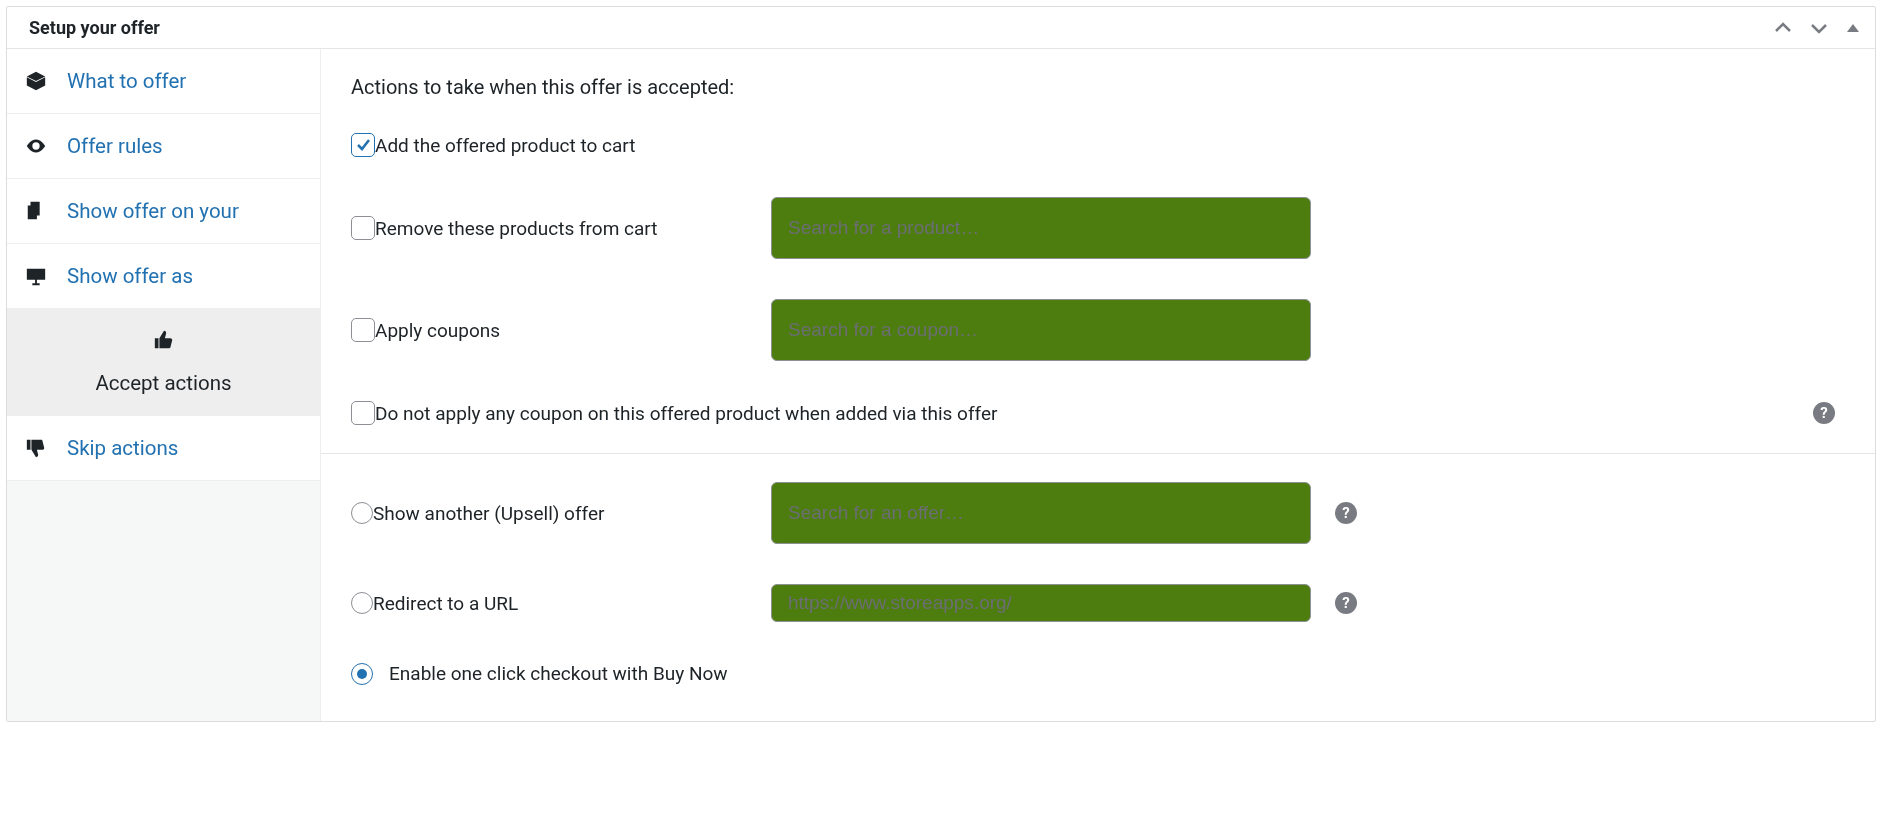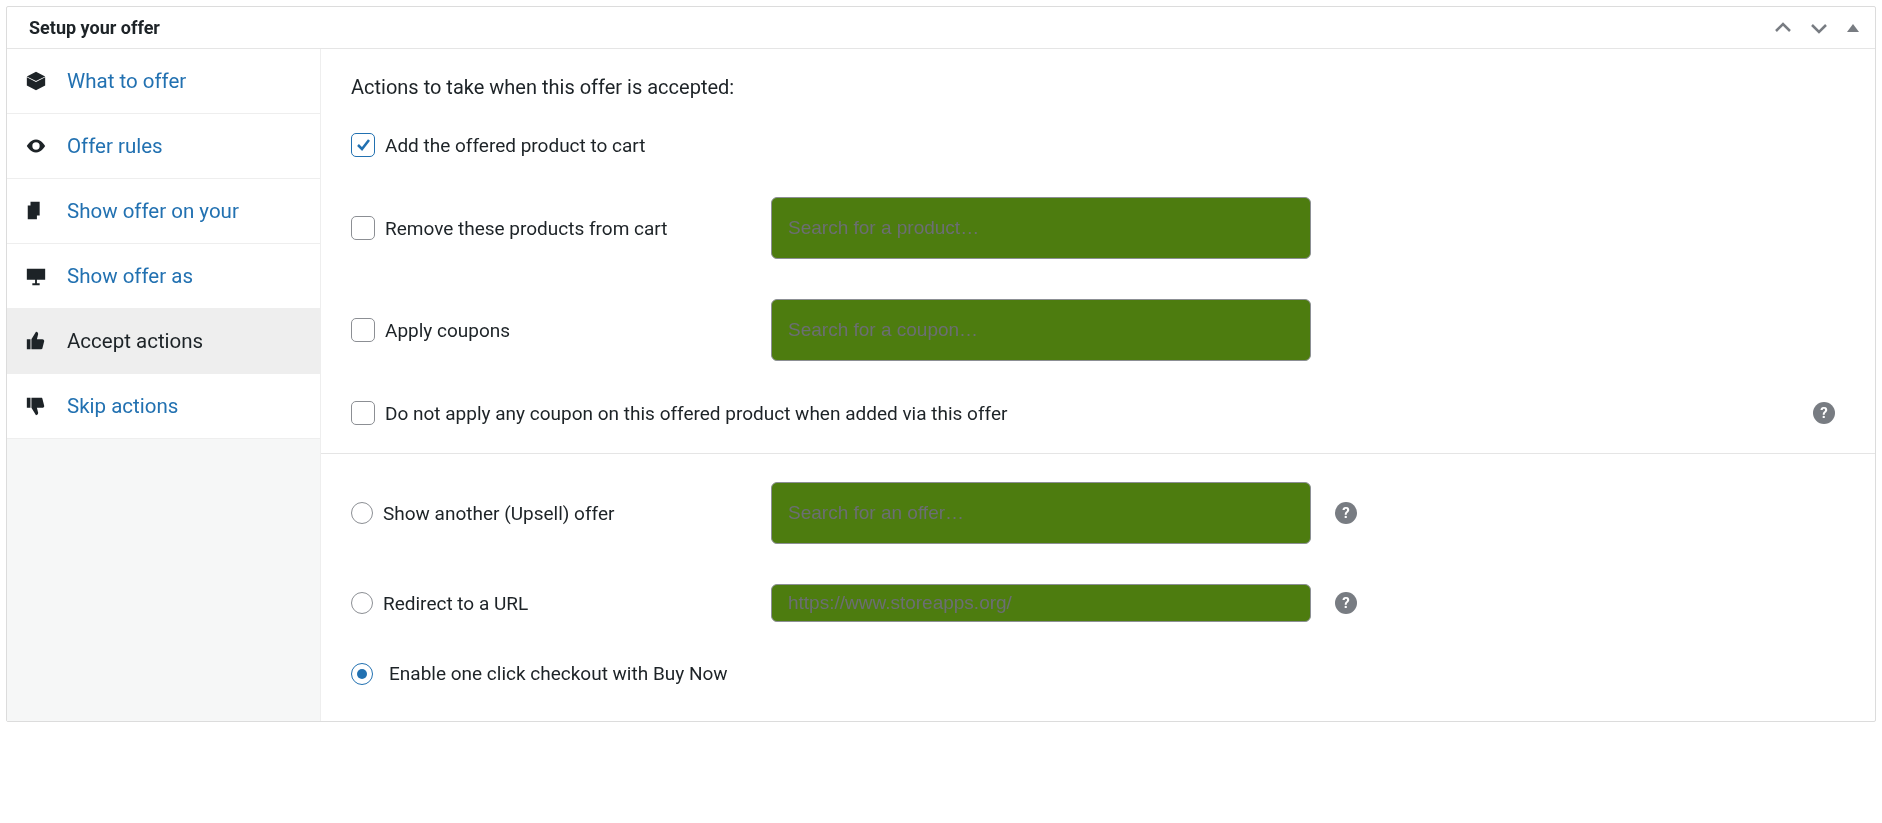--- a/index.html
+++ b/index.html
@@ -54,20 +54,21 @@
     height: 22px;
     color: #1d2327;
     display:flex;align-items:center;justify-content:center;
   }
   .tab .label {
     font-size: 20.5px;
     color: #2271b1;
   }
   .tab.active {
     background: #eee;
+    flex-direction: column;
   }
   .tab.active .label {
     color: #1d2327;
   }
   .content {
     flex: 1;
     padding: 26px 30px 20px 30px;
   }
   .section-title {
     font-size: 20px;
@@ -76,21 +77,20 @@
   }
   .row {
     display: flex;
     align-items: center;
     margin-bottom: 28px;
   }
   .row.gap { margin-bottom: 40px; }
   .check-wrap, .radio-wrap {
     display: flex;
     align-items: center;
-    gap: 10px;
     width: 420px;
     flex-shrink: 0;
   }
   .full .check-wrap { width: auto; }
   .checkbox {
     width: 24px;
     height: 24px;
     border: 1.5px solid #8c8f94;
     border-radius: 5px;
     display: flex;

